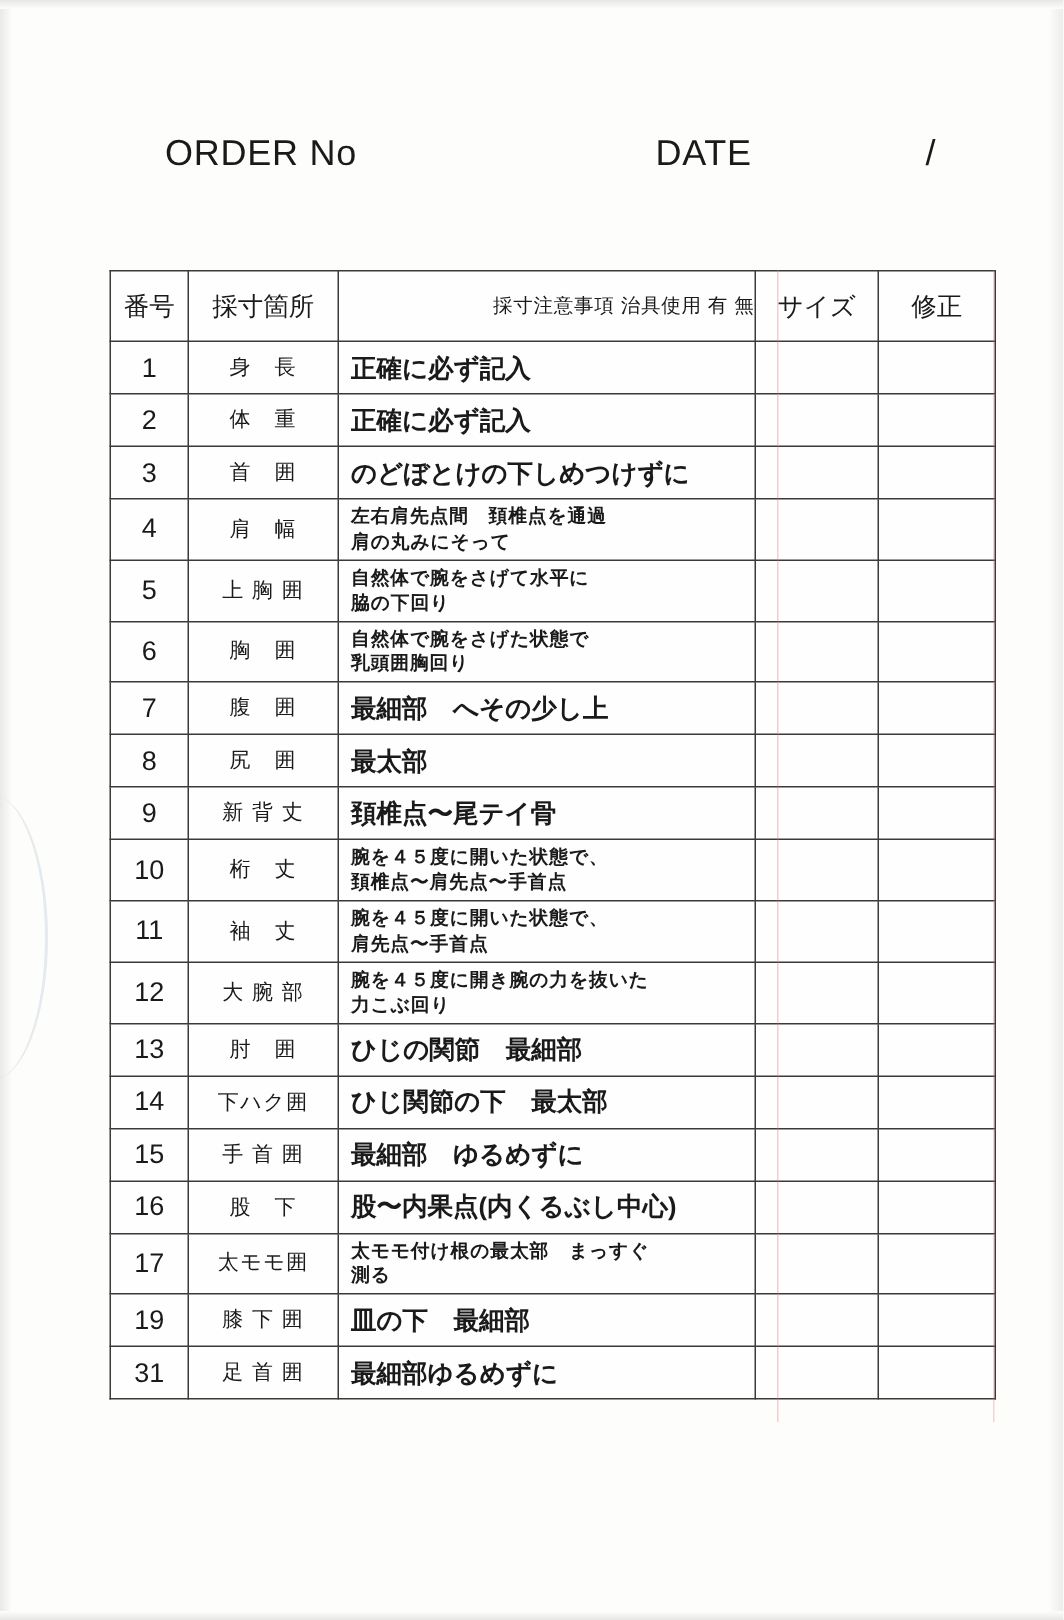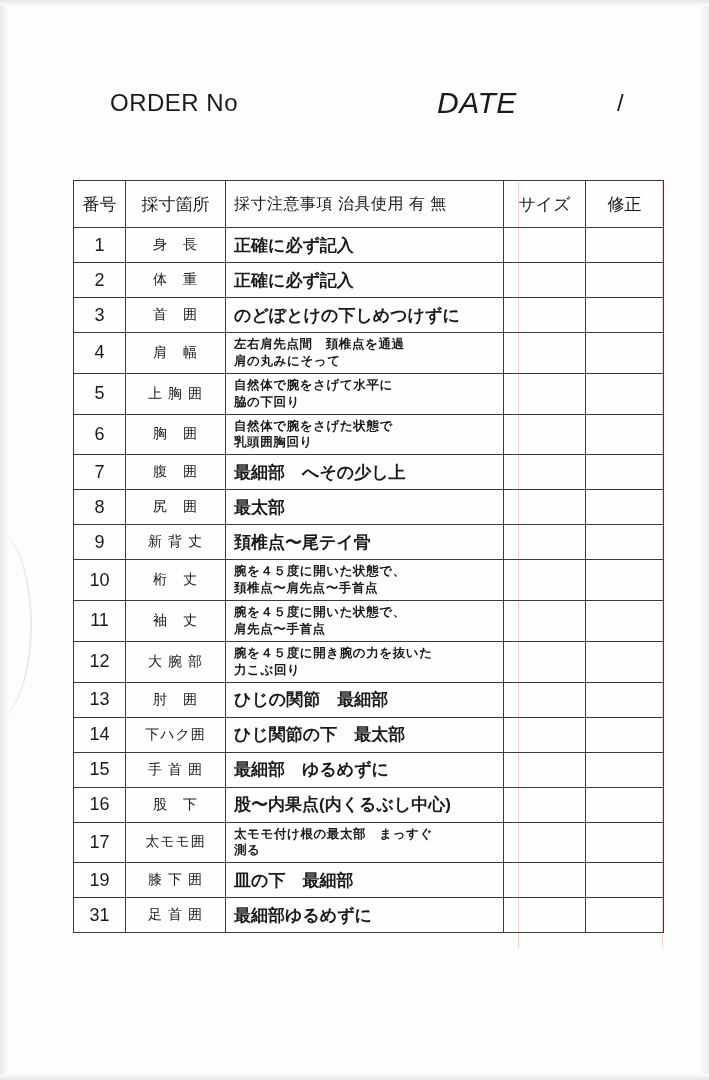--- a/index.html
+++ b/index.html
@@ -71,23 +71,22 @@
   }
   .hdr-order {
     position: absolute;
     left: 110px;
     font-size: 24px;
     letter-spacing: .5px;
   }
   .hdr-date {
     position: absolute;
     left: 437px;
-    font-size: 30px;
+    font-size: 24px;
     letter-spacing: .5px;
-    font-style: italic;
   }
   .hdr-slash {
     position: absolute;
     left: 617px;
     font-size: 24px;
   }
 
   
   .tbl-wrap {
     position: absolute;
@@ -113,23 +112,23 @@
   col.c-fix   { width: 78px; }
 
   .hdr-cell {
     height: 46px;
     text-align: center;
     font-size: 17px;
     font-weight: normal;
     margin-top: 32px;
   }
   .hdr-note {
-    text-align: left;
+    text-align: right;
     padding-left: 8px !important;
-    font-size: 16px;
+    font-size: 13px;
     letter-spacing: .5px;
   }
 
   .r-no {
     text-align: center;
     font-size: 18px;
   }
   .r-part {
     text-align: center;
     font-size: 14px;

